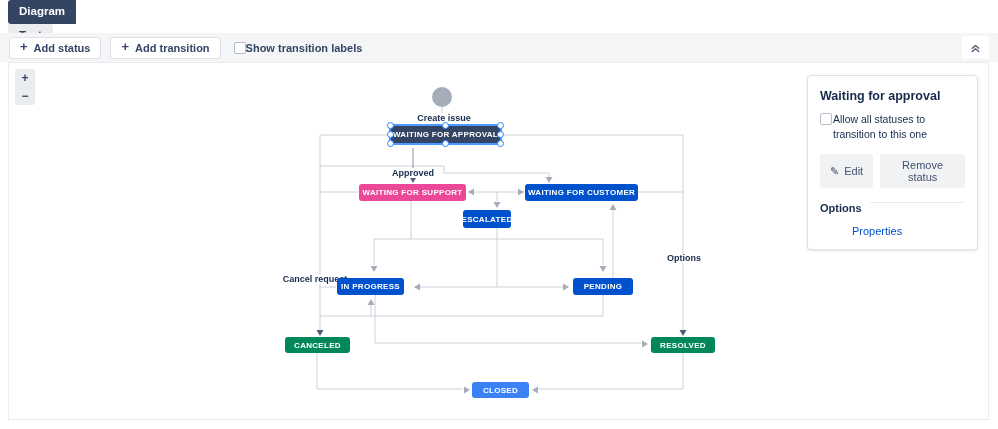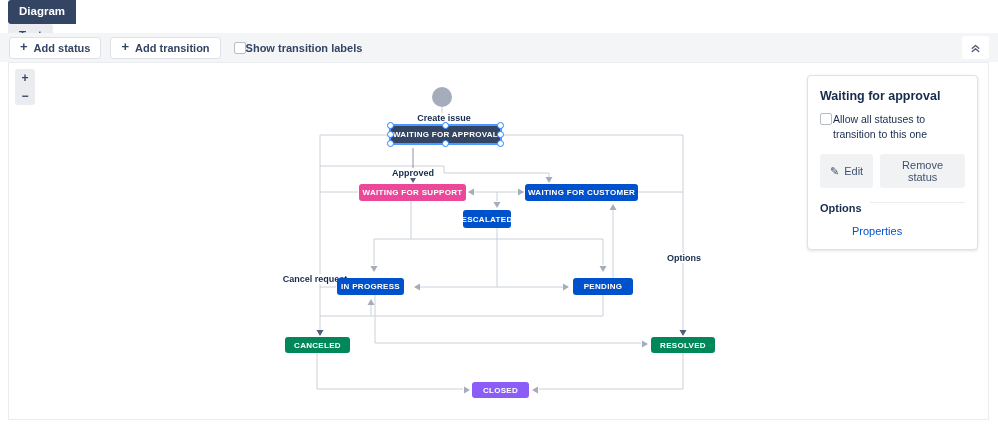--- a/index.html
+++ b/index.html
@@ -173,21 +173,21 @@
   </svg>
 
 <div class="node selected" style="left: 380px; top: 61px; width: 113px; height: 21px; background: rgb(52, 69, 99); border: 2px solid rgb(76, 154, 255);">WAITING FOR APPROVAL<span class="handle" style="left: -4px; top: -4px;"></span><span class="handle" style="left: calc(50% - 3.5px); top: -4px;"></span><span class="handle" style="left: calc(100% - 3px); top: -4px;"></span><span class="handle" style="left: -4px; top: calc(50% - 3.5px);"></span><span class="handle" style="left: calc(100% - 3px); top: calc(50% - 3.5px);"></span><span class="handle" style="left: -4px; top: calc(100% - 3px);"></span><span class="handle" style="left: calc(50% - 3.5px); top: calc(100% - 3px);"></span><span class="handle" style="left: calc(100% - 3px); top: calc(100% - 3px);"></span></div>
     <div class="node blue" style="left: 350px; top: 121px; width: 107px; height: 17px; background: #ec4899;">WAITING FOR SUPPORT</div>
     <div class="node blue" style="left: 516px; top: 121px; width: 113px; height: 17px; background: rgb(0, 82, 204);">WAITING FOR CUSTOMER</div>
     <div class="node blue" style="left: 454px; top: 147px; width: 48px; height: 18px; background: rgb(0, 82, 204);">ESCALATED</div>
     <div class="node blue" style="left: 328px; top: 215px; width: 67px; height: 17px; background: rgb(0, 82, 204);">IN PROGRESS</div>
     <div class="node blue" style="left: 564px; top: 215px; width: 60px; height: 17px; background: rgb(0, 82, 204);">PENDING</div>
     <div class="node green" style="left: 276px; top: 274px; width: 65px; height: 16px; background: rgb(0, 135, 90);">CANCELED</div>
     <div class="node green" style="left: 642px; top: 274px; width: 64px; height: 16px; background: rgb(0, 135, 90);">RESOLVED</div>
-    <div class="node green" style="left: 463px; top: 319px; width: 57px; height: 16px; background: #8b5cf6;">CLOSED</div>
+    <div class="node green" style="left: 463px; top: 319px; width: 57px; height: 16px; background: #3b82f6;">CLOSED</div>
     <div class="edge-label" style="left: 435px; top: 55px;">Create issue</div>
     <div class="edge-label" style="left: 404px; top: 110px;">Approved</div>
     <div class="edge-label" style="left: 306px; top: 216px;">Cancel request</div>
     <div class="edge-label" style="left: 675px; top: 195px;">Options</div>
   </div>
 
 <div class="panel">
   <h3 class="panel-title">Waiting for approval</h3>
   <div class="panel-cb">
     <input type="checkbox" id="allow-cb" style="">

